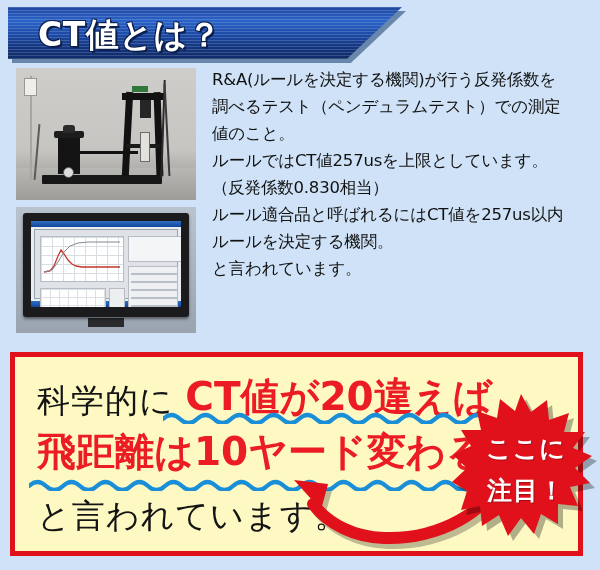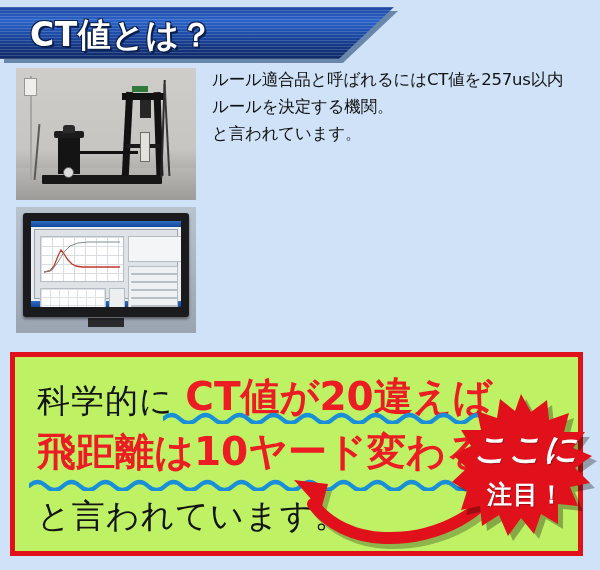--- a/index.html
+++ b/index.html
@@ -6,21 +6,21 @@
   html,body { width:600px; height:570px; }
   body {
     background:#cfe2f7;
     font-family:"DejaVu Sans","Liberation Sans",sans-serif;
     position:relative;
     overflow:hidden;
   }
 
   
   .banner-wrap{
-    position:absolute; left:0; top:7px; width:398px; height:52px;text-align:center;
+    position:absolute; left:8px; top:7px; width:398px; height:52px;text-align:center;
   }
   .banner-shadow{
     position:absolute; left:4px; top:4px; width:394px; height:52px;
     background:#163a6e;
     clip-path:polygon(0 0, 100% 0, 86% 100%, 0 100%);
     opacity:.55;
   }
   .banner{
     position:absolute; left:0; top:0; width:394px; height:52px;
     background:
@@ -96,21 +96,21 @@
   
   .text-col{ position:absolute; left:212px; top:66px; width:380px; }
   .para{ color:#111; font-size:16.5px; line-height:27px; letter-spacing:-0.2px; }
   .para + .para{ }
   .para div{ white-space:nowrap; }
 
   
   .redbox{
     position:absolute; left:10px; top:352px; width:573px; height:204px;
     border:5px solid #e1111b;
-    background:#bef264;
+    background:#fef9c3;
   }
   .line1{
     position:absolute; left:22px; top:13px; white-space:nowrap;
   }
   .l-normal{ font-size:33px; color:#141414; letter-spacing:1px; vertical-align:-2px; }
   .l-red{ font-size:39px; color:#ec1c24; font-weight:bold; letter-spacing:0px; }
   .line2{
     position:absolute; left:22px; top:68px; white-space:nowrap;
     font-size:39px; color:#ec1c24; font-weight:bold;
   }
@@ -124,21 +124,21 @@
 
   
   .burst{ position:absolute; left:452px; top:394px; width:148px; height:152px; }
   .burst-text{
     position:absolute; left:0; top:0; width:148px; height:152px;
     display:flex; flex-direction:column; align-items:center; justify-content:center;
     color:#ffffff; font-weight:bold; line-height:1.14;
     text-shadow:1px 1px 1px rgba(0,0,0,.28);
     pointer-events:none;
   }
-  .burst-l1{ font-size:33px; letter-spacing:1px; margin-bottom:13px;font-style:italic; }
+  .burst-l1{ font-size:25px; letter-spacing:1px; margin-bottom:13px; }
   .burst-l2{ font-size:25px; letter-spacing:1px; }
 
   
   .arrow{ position:absolute; left:288px; top:466px; width:230px; height:92px; }
 </style>
 </head>
 <body>
 
 <div class="banner-wrap">
   <div class="banner-shadow"></div>
@@ -194,20 +194,27 @@
 
         </div>
 
       </div>
     </div>
   </div>
 </div>
 
 <div class="text-col">
   <div class="para">
+    <div>R&amp;A(ルールを決定する機関)が行う反発係数を</div>
+    <div>調べるテスト（ペンデュラムテスト）での測定</div>
+    <div>値のこと。</div>
+    <div>ルールではCT値257usを上限としています。</div>
+    <div>（反発係数0.830相当）</div>
+  </div>
+  <div class="para">
     <div>ルール適合品と呼ばれるにはCT値を257us以内</div>
     <div>ルールを決定する機関。</div>
     <div>と言われています。</div>
   </div>
 </div>
 
 <div class="redbox">
 
   <div class="line1">
     <span class="l-normal">科学的に </span><span class="l-red">CT値が20違えば</span>

